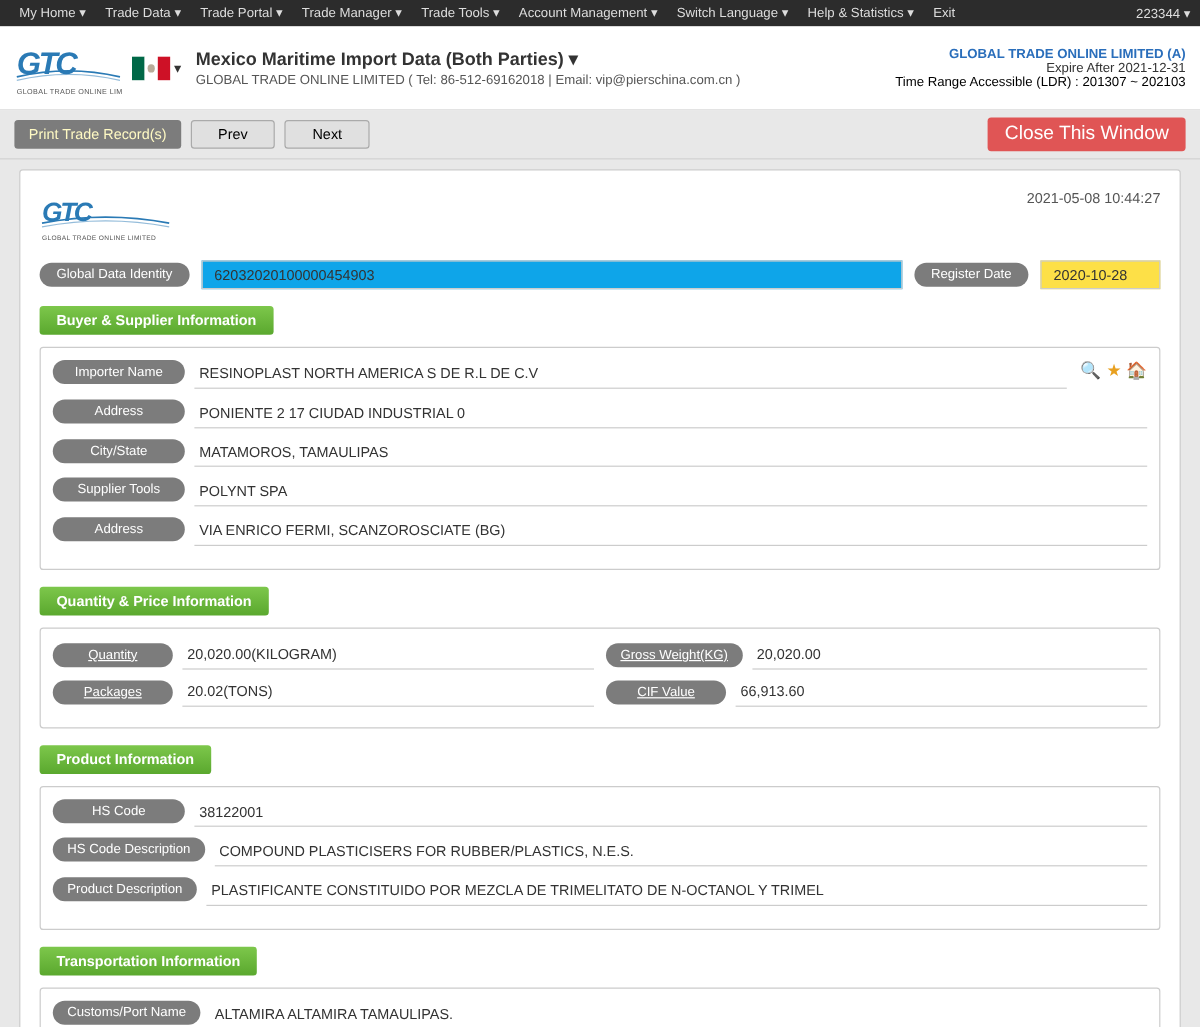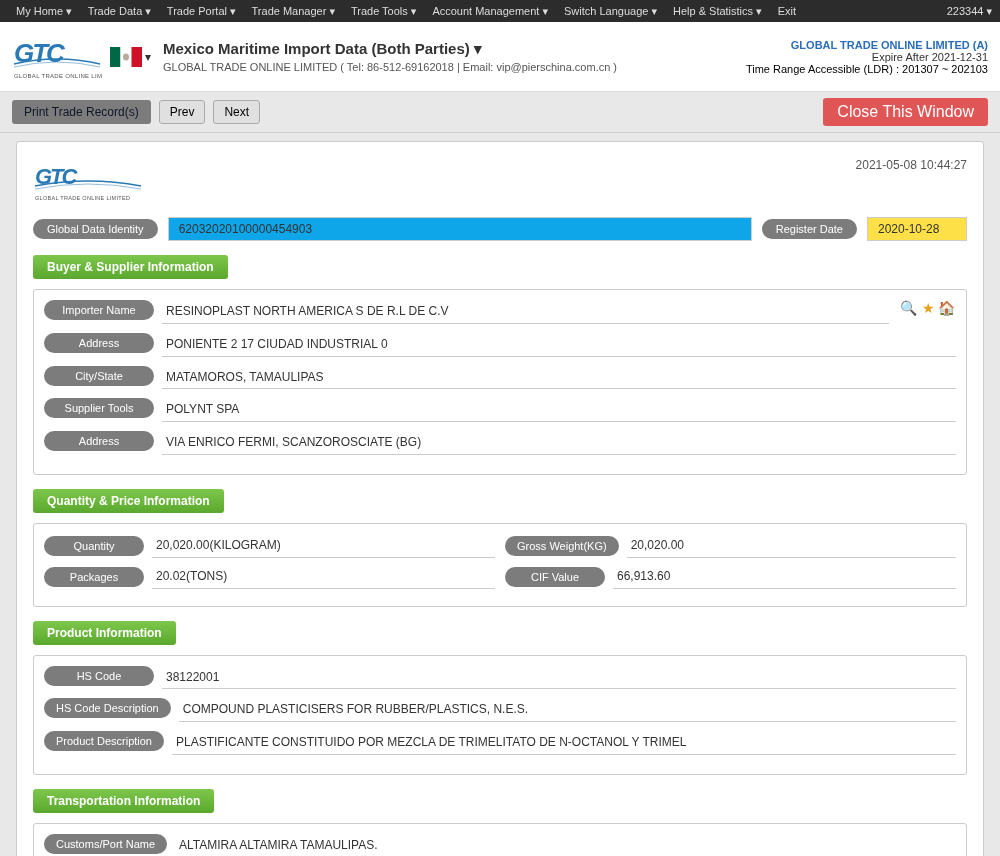--- a/index.html
+++ b/index.html
@@ -49,31 +49,31 @@
     .toolbar-row {
       background: #e8e8e8;
       padding: 6px 12px;
       display: flex;
       align-items: center;
       gap: 8px;
       border-bottom: 1px solid #ccc;
     }
     .btn-print {
       background: #7c7c7c;
-      color: #0f172a;
+      color: #fef9c3;
       border: none;
       padding: 5px 12px;
       border-radius: 3px;
       cursor: pointer;
       font-size: 12px;
     }
     .btn-nav {
       background: #e0e0e0;
       border: 1px solid #aaa;
-      padding: 4px 10px;
+      padding: 4px 22px;
       border-radius: 3px;
       cursor: pointer;
       font-size: 12px;
     }
     .btn-close-window {
       background: #e05555;
       color: #fff;
       border: none;
       padding: 5px 14px;
       border-radius: 3px;
@@ -189,21 +189,21 @@
       display: flex;
       gap: 10px;
       margin-bottom: 7px;
     }
     .two-col-row .field-half {
       flex: 1;
       display: flex;
       align-items: center;
       gap: 8px;
     }
-    .field-half .field-label { min-width: 100px; }
+    .field-half .field-label { min-width: 100px; text-decoration: underline; }
     .field-half .field-value { flex: 1; }
   </style>
 </head>
 <body>
 
 <div class="top-nav">
   <div class="nav-items">
     <span class="nav-item">My Home ▾</span>
     <span class="nav-item">Trade Data ▾</span>
     <span class="nav-item">Trade Portal ▾</span>

